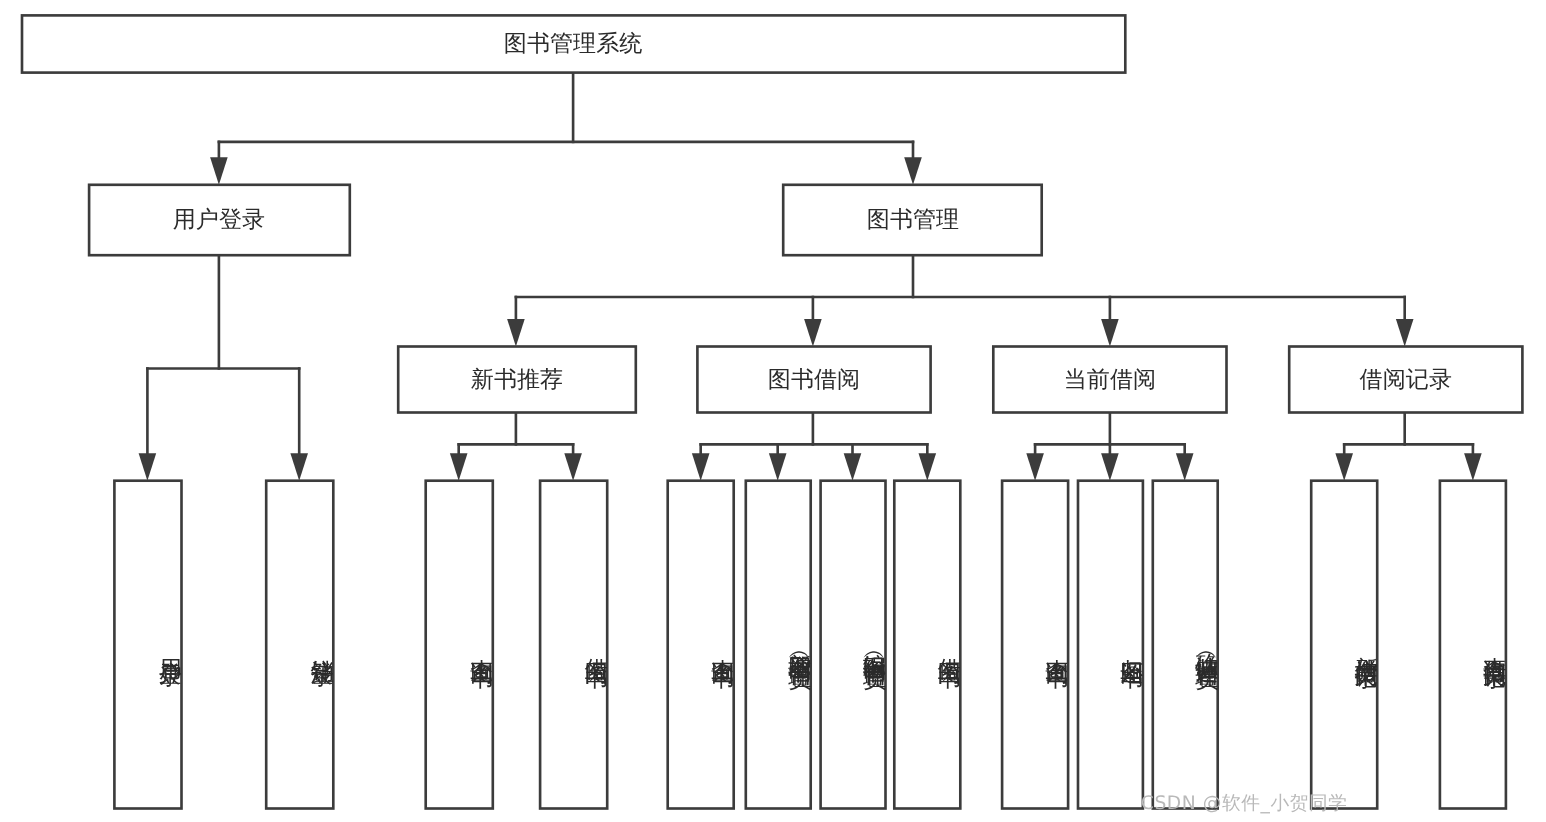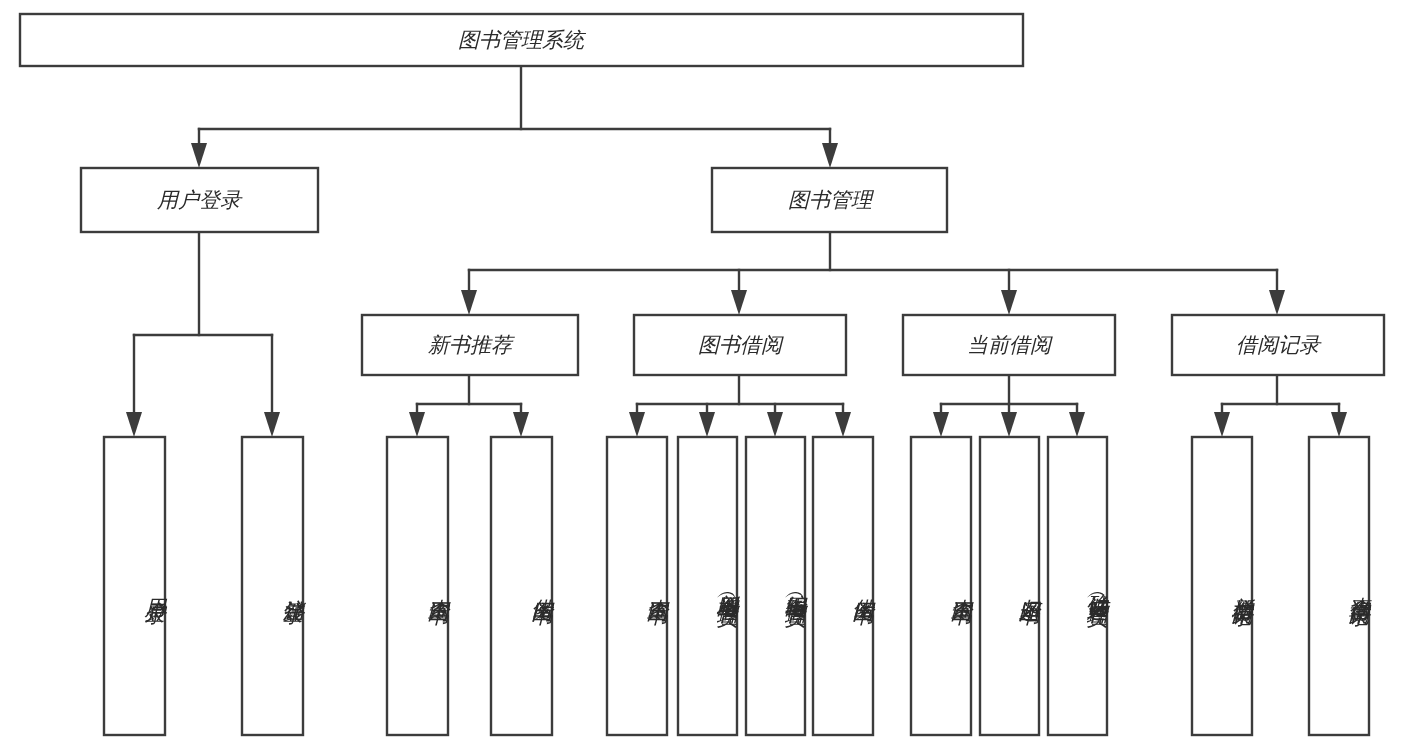--- a/index.html
+++ b/index.html
@@ -11,21 +11,20 @@
     width: 1405px;
     height: 747px;
     font-family: "DejaVu Sans", "Liberation Sans", sans-serif;
     overflow: hidden;
   }
   #diagram-root {
     position: relative;
     width: 1233px;
     height: 747px;
     background: #ffffff;
-    font-style: italic;
   }
   svg#flow-svg {
     position: absolute;
     left: 0;
     top: 0;
     width: 1405px;
     height: 747px;
   }
   .node-box {
     fill: #ffffff;
@@ -209,14 +208,15 @@
   <div class="node-label-v" style="left:746px; top:437px; width:59px; height:298px;">编辑图书（管理员）</div>
   <div class="node-label-v" style="left:813px; top:437px; width:60px; height:298px;">借阅图书</div>
 
   <div class="node-label-v" style="left:911px; top:437px; width:60px; height:298px;">查询图书</div>
   <div class="node-label-v" style="left:980px; top:437px; width:59px; height:298px;">归还图书</div>
   <div class="node-label-v" style="left:1048px; top:437px; width:59px; height:298px;">确认归还（管理员）</div>
 
   <div class="node-label-v" style="left:1192px; top:437px; width:60px; height:298px;">新增借阅记录</div>
   <div class="node-label-v" style="left:1309px; top:437px; width:60px; height:298px;">查询借阅记录</div>
 
+  <div class="watermark">CSDN @软件_小贺同学</div>
 
 </div>
 
 </body></html>

